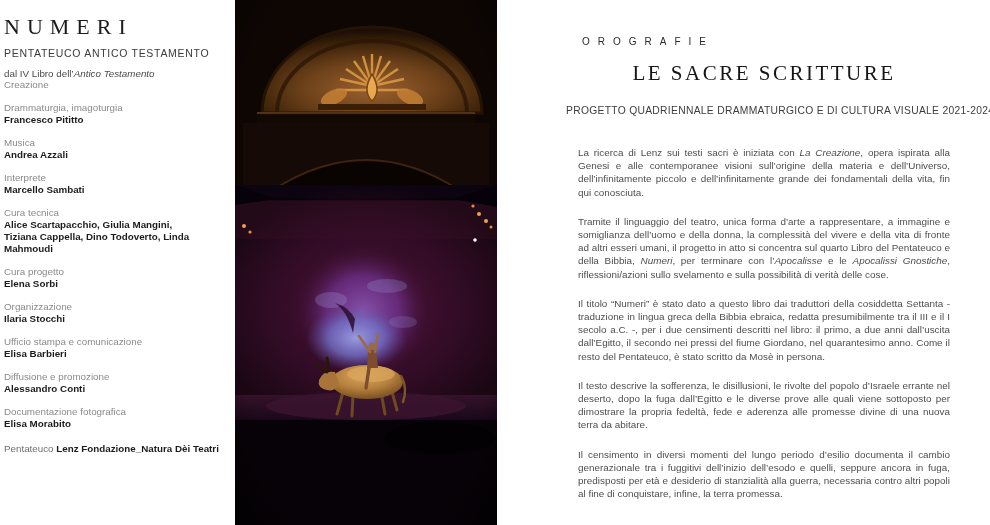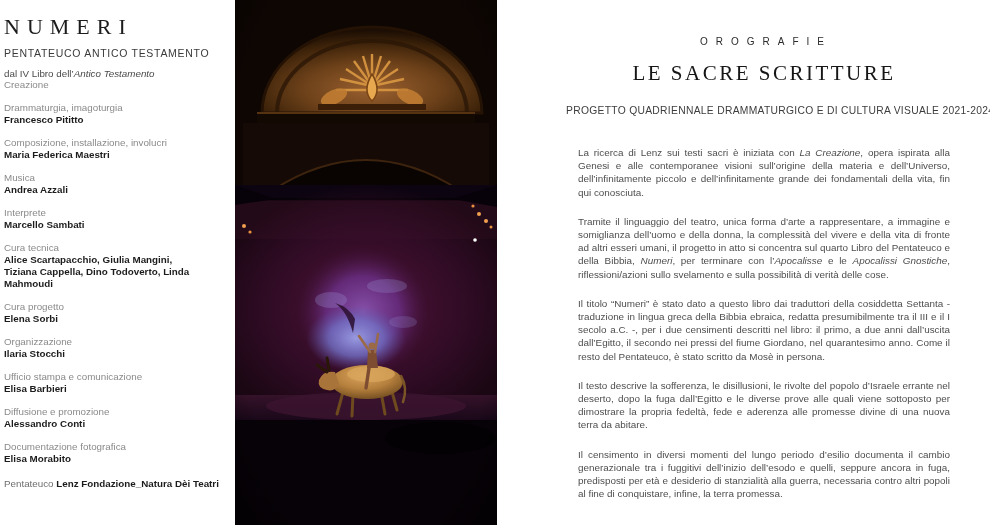--- a/index.html
+++ b/index.html
@@ -67,21 +67,20 @@
     line-height:0;
   }
   
   .right{
     width:493px;min-width:493px;height:100%;
     box-sizing:border-box;
     padding:36px 40px 0 81px;
     background:#ffffff;
   }
   .right .kicker{
-    text-align:center;
     font-size:10px;
     letter-spacing:8px;
     color:#2a2a2a;
     margin-left:4px;
   }
   .right h2{
     margin:14px 0 0 0;
     text-align:center;
     font-family:"Liberation Serif", serif;
     font-weight:500;
@@ -118,24 +117,20 @@
     <h1>NUMERI</h1>
     <div class="subtitle">PENTATEUCO ANTICO TESTAMENTO</div>
     <div class="source"><span>dal IV Libro dell’</span><i>Antico Testamento</i></div>
     <div class="credits">
         <div class="credit">
           <div class="role">Creazione</div>
         </div>
         <div class="credit">
           <div class="role">Drammaturgia, imagoturgia</div>
           <div class="names">Francesco Pititto</div>
-        </div>
-        <div class="credit">
-          <div class="role">Composizione, installazione, involucri</div>
-          <div class="names">Maria Federica Maestri</div>
         </div>
         <div class="credit">
           <div class="role">Musica</div>
           <div class="names">Andrea Azzali</div>
         </div>
         <div class="credit">
           <div class="role">Interprete</div>
           <div class="names">Marcello Sambati</div>
         </div>
         <div class="credit">

